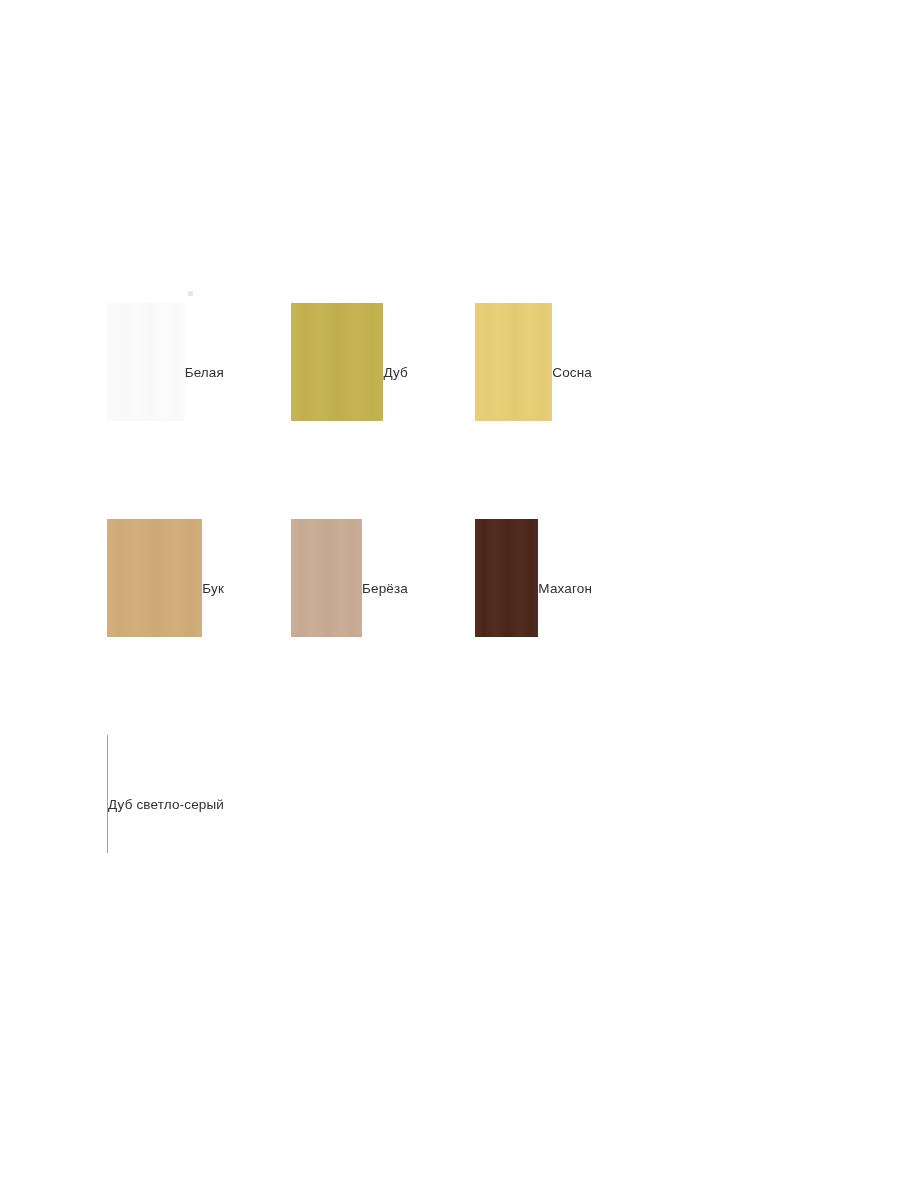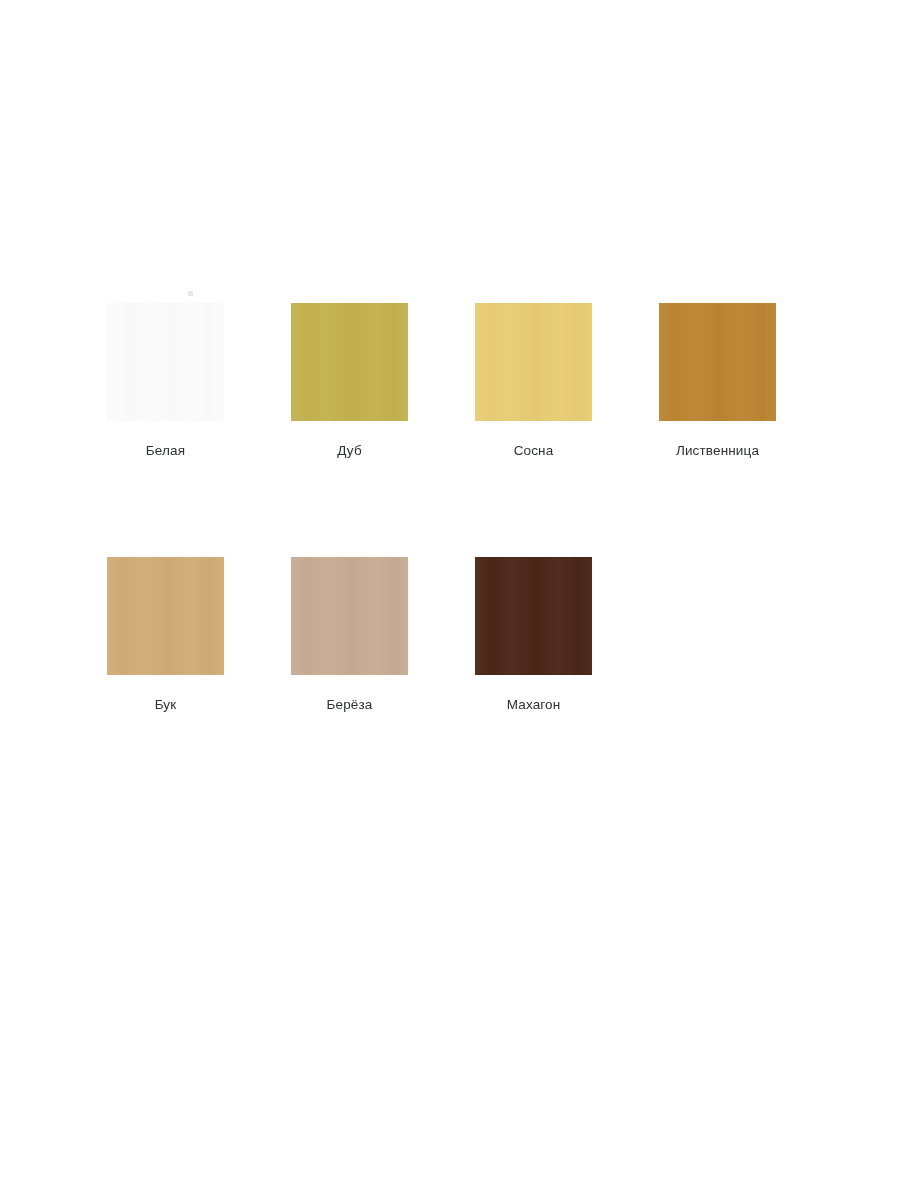--- a/index.html
+++ b/index.html
@@ -33,21 +33,21 @@
     display: flex;
     flex-direction: row;
     align-items: flex-start;
     margin-bottom: 0;
   }
 
   .swatch-cell {
     width: 117px;
     margin-right: 67px;
     display: flex;
-    flex-direction: column;
+    flex-direction: row;
     align-items: center;
   }
 
   .swatch-cell:last-child {
     margin-right: 0;
   }
 
   .swatch-chip {
     width: 117px;
     height: 118px;
@@ -128,24 +128,20 @@
         <div class="swatch-label" style="color: rgb(47, 48, 49);">Белая</div>
       </div>
       <div class="swatch-cell">
         <div class="swatch-chip" style="background-color: rgb(196, 178, 79);"></div>
         <div class="swatch-label" style="color: rgb(47, 48, 49);">Дуб</div>
       </div>
       <div class="swatch-cell">
         <div class="swatch-chip" style="background-color: rgb(232, 205, 116);"></div>
         <div class="swatch-label" style="color: rgb(47, 48, 49);">Сосна</div>
       </div>
-      <div class="swatch-cell">
-        <div class="swatch-chip" style="background-color: rgb(187, 133, 50);"></div>
-        <div class="swatch-label" style="color: rgb(47, 48, 49);">Лиственница</div>
-      </div>
     </div>
 
     <div class="row-gap"></div>
 
     <div class="swatch-row">
       <div class="swatch-cell">
         <div class="swatch-chip" style="background-color: rgb(208, 172, 119);"></div>
         <div class="swatch-label" style="color: rgb(47, 48, 49);">Бук</div>
       </div>
       <div class="swatch-cell">
@@ -153,15 +149,21 @@
         <div class="swatch-label" style="color: rgb(47, 48, 49);">Берёза</div>
       </div>
       <div class="swatch-cell">
         <div class="swatch-chip" style="background-color: rgb(74, 38, 24);"></div>
         <div class="swatch-label" style="color: rgb(47, 48, 49);">Махагон</div>
       </div>
     </div>
 
     <div class="row-gap"></div>
 
+    <div class="swatch-row">
+      <div class="swatch-cell">
+        <div class="swatch-chip" style="background-color: rgb(162, 162, 162);"></div>
+        <div class="swatch-label" style="color: rgb(47, 48, 49);">Дуб светло-серый</div>
+      </div>
+    </div>
 
   </div>
 </div>
 
 </body></html>

